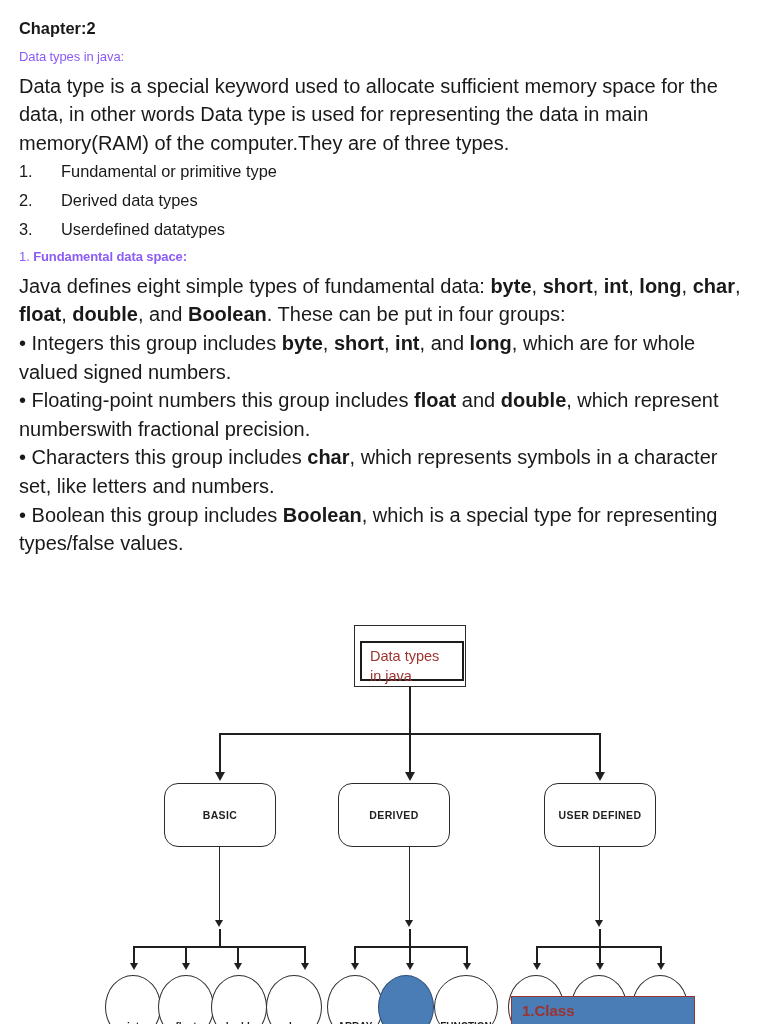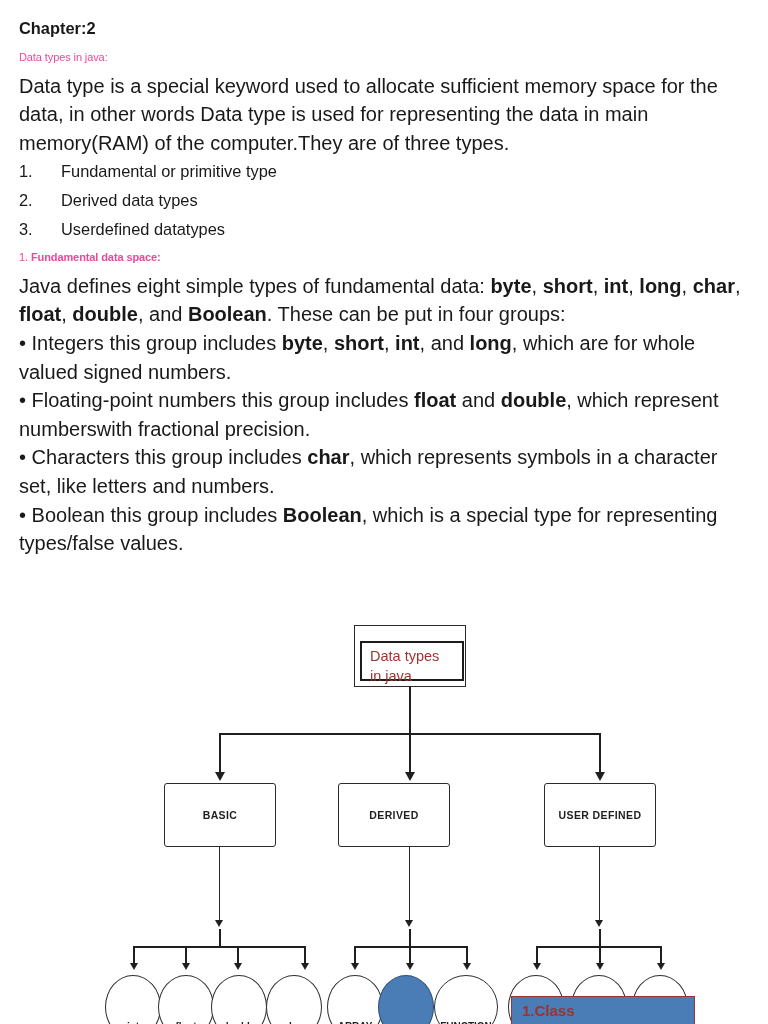--- a/index.html
+++ b/index.html
@@ -20,23 +20,23 @@
     height: 1024px;
     background: #fff;
   }
   .text-block {
     position: absolute;
     left: 19px;
     top: 14px;
     width: 728px;
   }
   .line {
-    font-size: 11px;
+    font-size: 13px;
     line-height: 28.6px;
-    color: #ec4899;
+    color: #8b5cf6;
     letter-spacing: -0.1px;
     white-space: pre-wrap;
   }
   .bold {
     font-weight: bold;
   }
   .heading {
     font-weight: bold;
     font-size: 16.4px;
     line-height: 29px;
@@ -81,21 +81,21 @@
     font-size: 14.5px;
     line-height: 19.5px;
     font-family: "Liberation Sans", sans-serif;
   }
 
   .node-l2 {
     position: absolute;
     width: 112px;
     height: 64px;
     border: 1.4px solid #2b2b2b;
-    border-radius: 3px;
+    border-radius: 14px;
     background: #fff;
     box-sizing: border-box;
     display: flex;
     align-items: center;
     justify-content: center;
     font-size: 10.5px;
     font-weight: bold;
     letter-spacing: 0.4px;
     color: #1f1f1f;
     font-family: "Liberation Sans", sans-serif;

